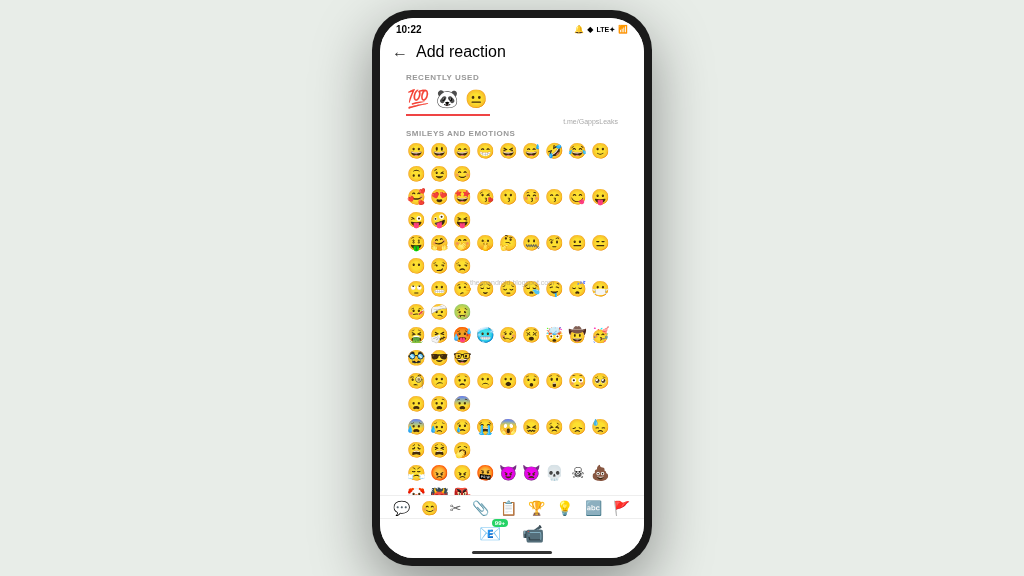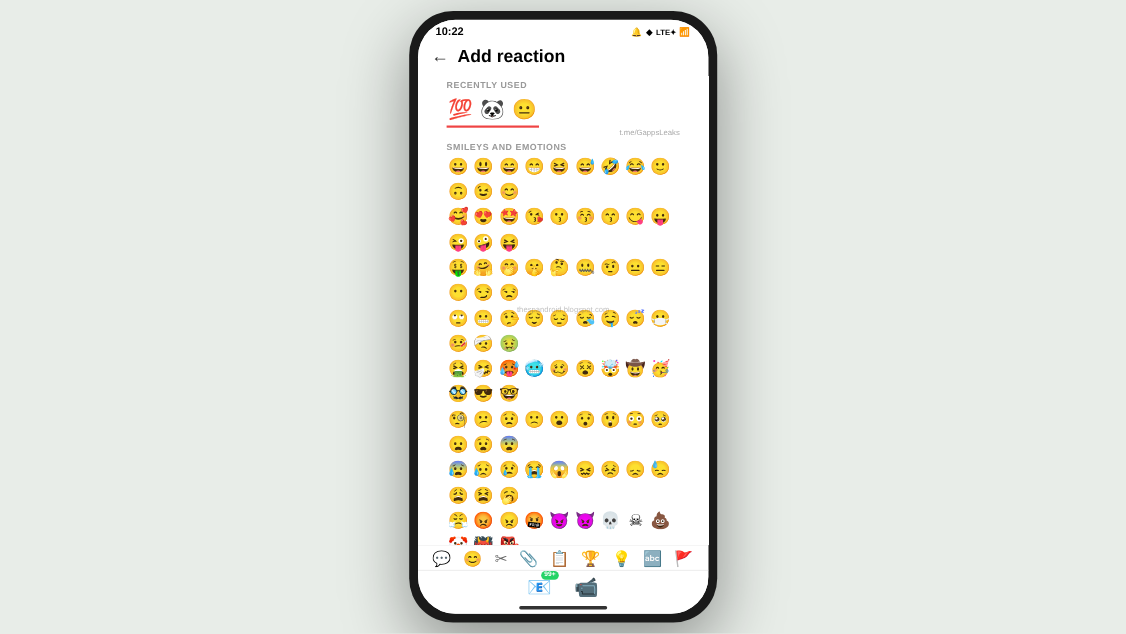--- a/index.html
+++ b/index.html
@@ -59,21 +59,21 @@
       gap: 8px;
       flex-shrink: 0;
     }
     .back-arrow {
       font-size: 16px;
       color: #333;
       cursor: pointer;
     }
     .header-title {
       font-size: 16px;
-      font-weight: 700;
+      font-weight: 400;
       color: #000;
     }
     .content {
       flex: 1;
       overflow-y: auto;
       padding: 0 26px;
       background: #fff;
     }
     .content::-webkit-scrollbar { display: none; }
     .section-label {

